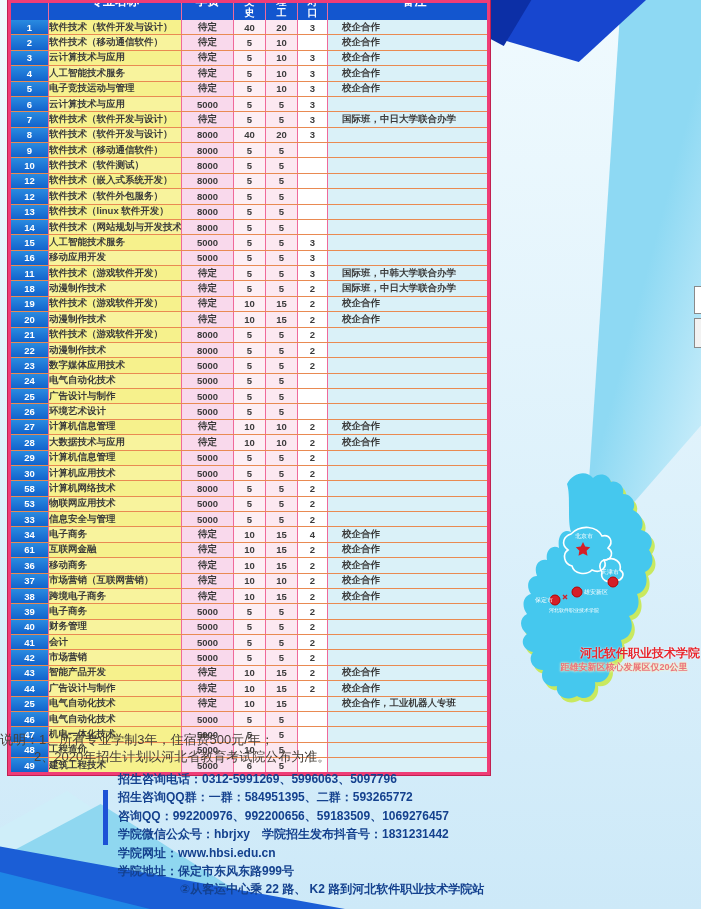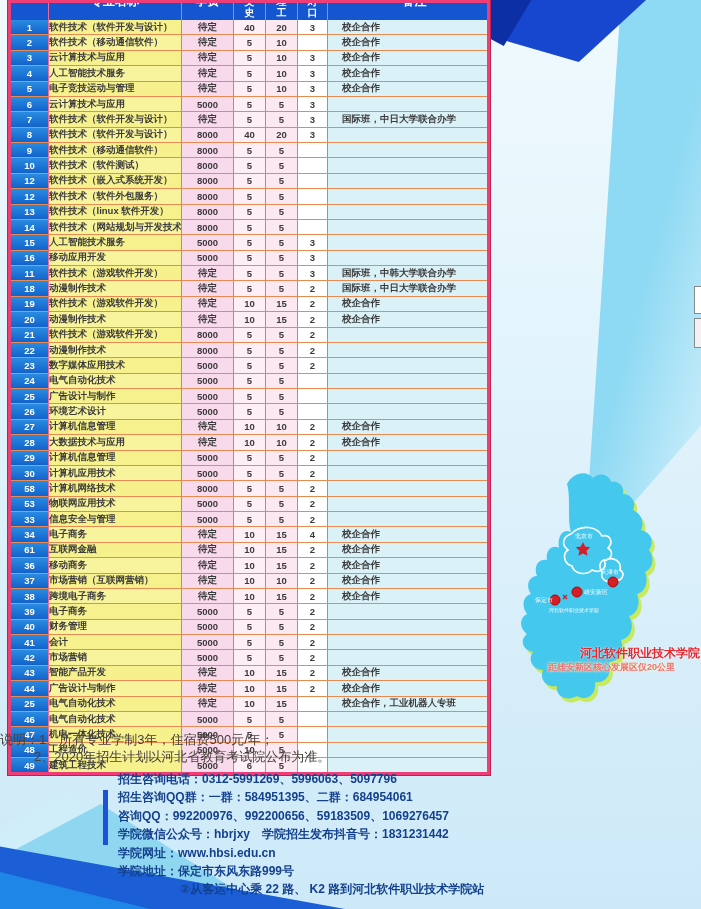--- a/index.html
+++ b/index.html
@@ -50,21 +50,21 @@
   
   .notes{left:0;top:731px;font-size:13px;font-weight:normal;color:#46403a;line-height:17px;}
   .notes .l2{padding-left:34px;}
   .contact{left:118px;top:770px;font-size:12px;font-weight:bold;color:#14418e;line-height:18.4px;white-space:nowrap;}
   .contact .cline.indent{padding-left:62px;}
   .contact-bar{left:103px;top:790px;width:5px;height:55px;background:#1d52d6;}
   
   .map-svg{left:505px;top:462px;width:160px;height:250px;}
   .map-caption{left:560px;top:645px;width:140px;text-align:right;font-size:12px;font-weight:bold;
     color:#e8262e;text-shadow:0 0 2px #fff;}
-  .map-subcaption{left:548px;top:661px;width:152px;text-align:left;font-size:9px;font-weight:bold;
+  .map-subcaption{left:548px;top:661px;width:152px;text-align:center;font-size:9px;font-weight:bold;
     color:#e87280;text-shadow:0 0 2px #ffe98a,0 0 3px #fff;}
 </style>
 </head>
 <body>
 
 <div class="abs wedge-right"></div>
 <div class="abs ribbon-a"></div>
 <div class="abs ribbon-b"></div>
 <div class="abs edge-box1"></div>
 <div class="abs edge-box2"></div>
@@ -552,21 +552,21 @@
 </div>
 
 <div class="abs notes">
   <div><span>说明：</span><span>1、所有专业学制3年，住宿费500元/年；</span></div>
   <div class="l2">2、2020年招生计划以河北省教育考试院公布为准。</div>
 </div>
 
 <div class="abs contact-bar"></div>
 <div class="abs contact">
     <div class="cline">招生咨询电话：0312-5991269、5996063、5097796</div>
-    <div class="cline">招生咨询QQ群：一群：584951395、二群：684954061</div>
+    <div class="cline">招生咨询QQ群：一群：584951395、二群：593265772</div>
     <div class="cline">咨询QQ：992200976、992200656、59183509、1069276457</div>
     <div class="cline">学院微信公众号：hbrjxy　学院招生发布抖音号：1831231442</div>
     <div class="cline">学院网址：www.hbsi.edu.cn</div>
     <div class="cline">学院地址：保定市东风东路999号</div>
     <div class="cline indent">②从客运中心乘 22 路、 K2 路到河北软件职业技术学院站</div>
   </div>
 
 <svg class="abs map-svg" viewBox="0 0 160 250">
   <path d="M62,22 C68,10 82,8 88,16 C94,10 104,12 106,20 C112,18 120,24 118,32 C126,32 132,40 128,48 C136,52 140,60 136,68 C146,70 150,80 144,88 C150,96 148,106 140,110 C144,120 140,130 132,132 C136,142 132,152 124,154 C130,164 126,176 116,178 C120,190 114,200 104,200 C108,212 100,222 90,220 C92,232 82,240 72,234 C62,240 50,234 52,224 C42,226 34,218 38,208 C28,208 22,198 28,190 C18,188 14,178 22,172 C14,166 14,156 22,152 C16,144 18,134 26,132 C20,124 24,114 32,114 C28,104 34,96 42,98 C40,88 48,82 54,86 C52,74 58,66 66,70 C62,58 66,34 62,22 Z" transform="translate(3,4)" fill="#c9e95f"></path>
   <path d="M62,22 C68,10 82,8 88,16 C94,10 104,12 106,20 C112,18 120,24 118,32 C126,32 132,40 128,48 C136,52 140,60 136,68 C146,70 150,80 144,88 C150,96 148,106 140,110 C144,120 140,130 132,132 C136,142 132,152 124,154 C130,164 126,176 116,178 C120,190 114,200 104,200 C108,212 100,222 90,220 C92,232 82,240 72,234 C62,240 50,234 52,224 C42,226 34,218 38,208 C28,208 22,198 28,190 C18,188 14,178 22,172 C14,166 14,156 22,152 C16,144 18,134 26,132 C20,124 24,114 32,114 C28,104 34,96 42,98 C40,88 48,82 54,86 C52,74 58,66 66,70 C62,58 66,34 62,22 Z" fill="#45c8ee"></path>

